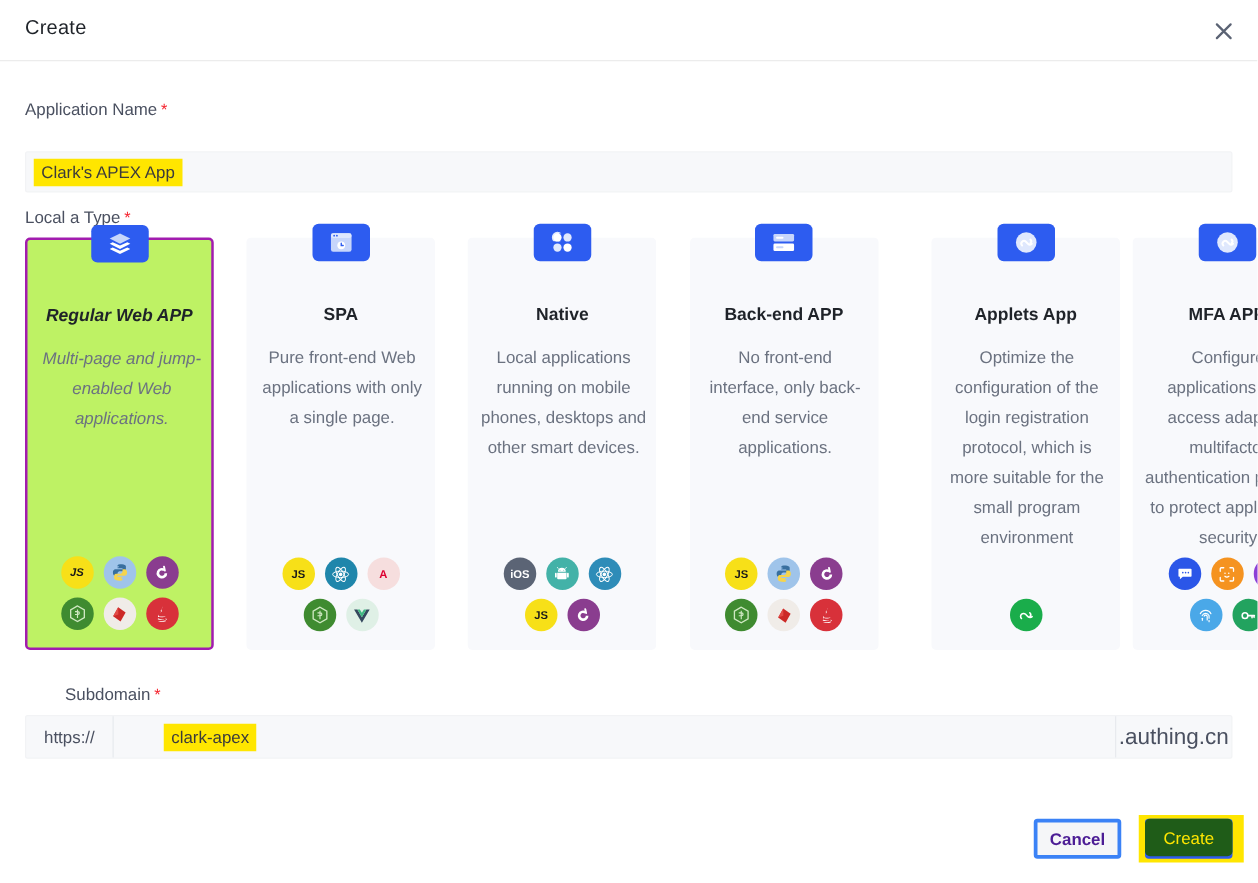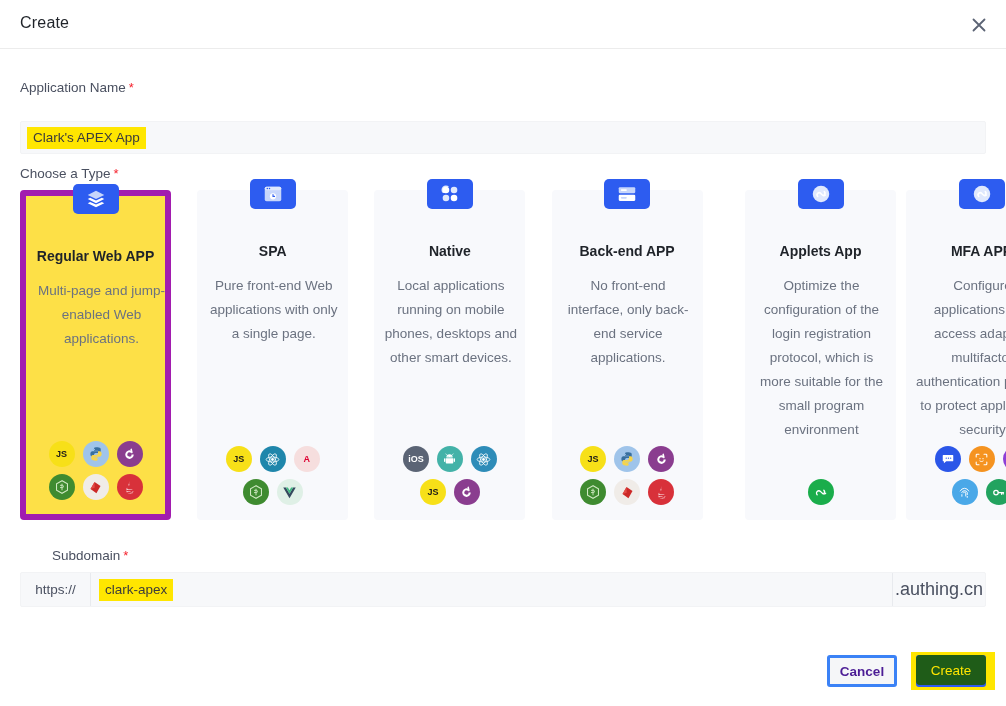--- a/index.html
+++ b/index.html
@@ -46,21 +46,21 @@
   .name-val { margin-left:6px; }
 
   
   .cards { position:absolute; left:20px; top:190px; width:966px; height:330px; }
   .card {
     position:absolute; top:0; width:151px; height:330px;
     background:#f8f9fc; border:1px solid transparent; border-radius:4px;
     cursor:pointer;
   }
   .card.selected {
-    background:#fde047; border:6px solid #a21caf;
+    background:#bef264; border:2px solid #a21caf;font-style:italic;
   }
   .card-badge {
     position:absolute; top:-12px; left:50%; transform:translateX(-50%);
     width:46px; height:30px; background:#2d5cf0; border-radius:5px;
     display:flex; align-items:center; justify-content:center;
   }
   .card-title {
     position:absolute; top:52px; left:0; width:100%;
     text-align:center; font-size:14px; font-weight:bold; color:#1f2329;
   }
@@ -77,21 +77,21 @@
     width:26px; height:26px; border-radius:50%;
     display:flex; align-items:center; justify-content:center;
     font-size:9px; font-weight:bold; color:#fff; flex:0 0 auto;
   }
   .tech svg { display:block; }
 
   
   .sub-wrap {
     position:absolute; left:20px; top:572px; width:966px; height:35px;
     background:#f7f8fa; border:1px solid #f2f3f5; border-radius:2px;
-    display:flex; align-items:center;
+    display:flex; align-items:center;gap:32px;
   }
   .sub-prefix {
     width:70px; height:100%; display:flex; align-items:center;
     justify-content:center; font-size:13.5px; color:#4a5060;
     border-right:1px solid #e8eaee;
   }
   .sub-mid { flex:1; display:flex; align-items:center; padding-left:8px; }
   .sub-suffix {
     width:93px; height:100%; display:flex; align-items:center;
     justify-content:center; font-size:18px; color:#4a5060;
@@ -136,21 +136,21 @@
   </div>
 
   <div class="field-label" style="left:20px; top:80px;">
     <span>Application Name</span><span class="req">*</span>
   </div>
   <div class="name-input-wrap">
     <span class="hl-text name-val">Clark's APEX App</span>
   </div>
 
   <div class="field-label" style="left:20px; top:166px;">
-    <span>Choose a Type</span><span class="req">*</span>
+    <span>Local a Type</span><span class="req">*</span>
   </div>
 
   <div class="cards" id="cards">
       <div class="card selected" style="left: 0px;">
         <div class="card-badge">
           <svg width="22" height="22" viewBox="0 0 24 24">
             <path d="M12 3 3 7.5 12 12l9-4.5z" fill="#c7d6fb"></path>
             <path d="M3 12l9 4.5 9-4.5-2.6-1.3L12 13.6 5.6 10.7z" fill="#fff"></path>
             <path d="M3 16.5L12 21l9-4.5-2.6-1.3L12 18.1l-6.4-2.9z" fill="#fff"></path>
           </svg>

